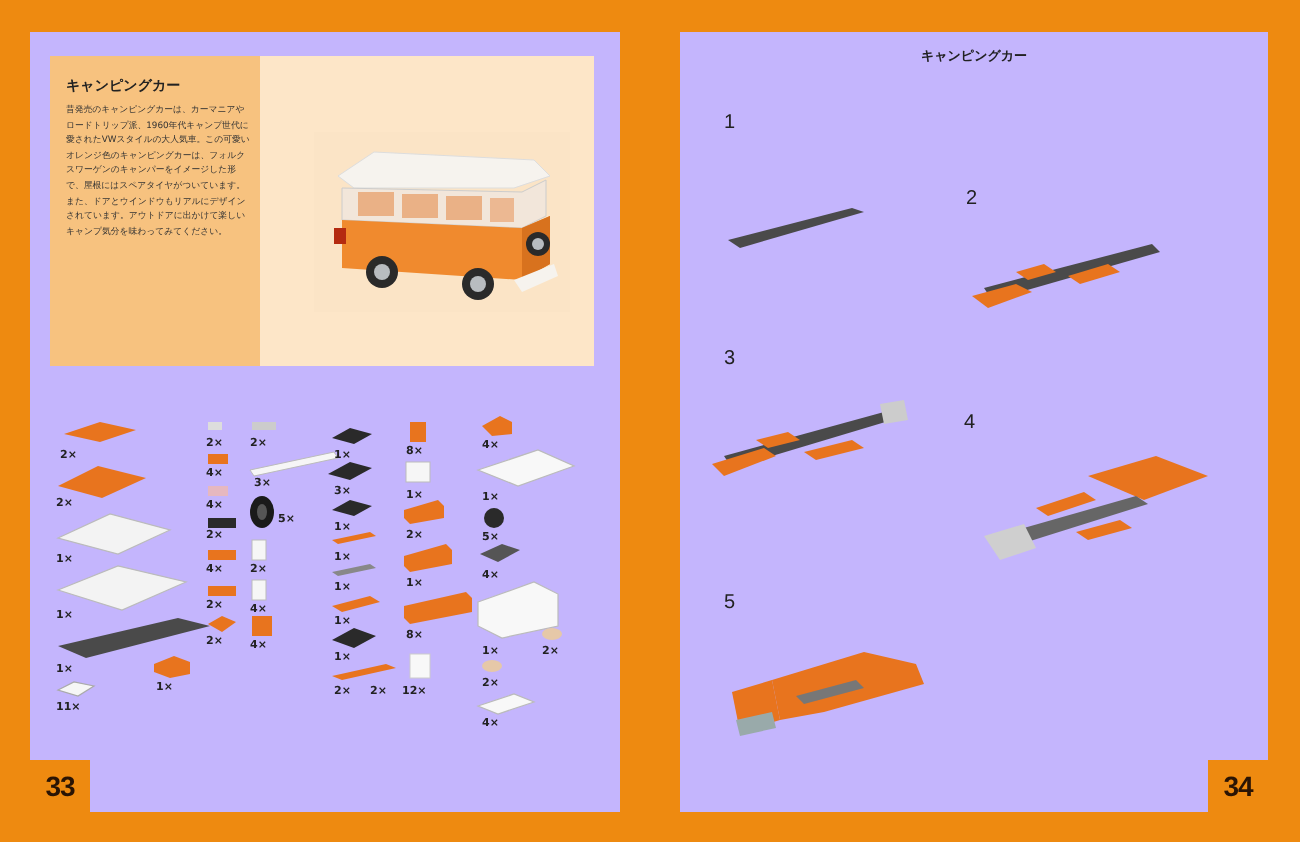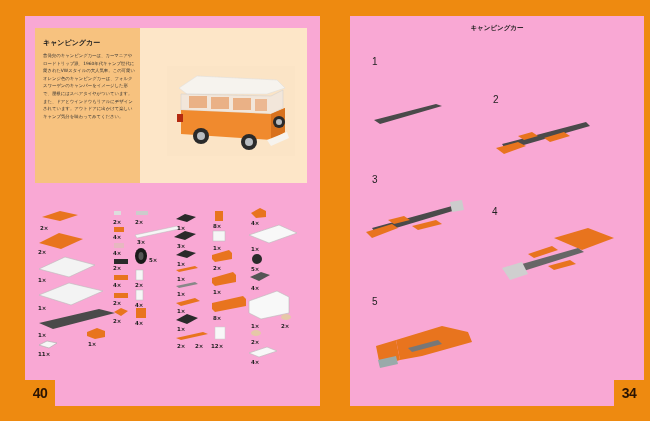--- a/index.html
+++ b/index.html
@@ -1,17 +1,17 @@
 <!DOCTYPE html>
 <html><head>
 <meta charset="utf-8">
 <style>
   html,body{margin:0;padding:0;}
   body{width:650px;height:421px;background:#ee8a10;position:relative;overflow:hidden;font-family:"DejaVu Sans",sans-serif;}
-  .page{position:absolute;background:#f9a8d4;margin-left:10px;}
+  .page{position:absolute;background:#c4b5fd;}
   #page-left{left:15px;top:16px;width:295px;height:390px;}
   #page-right{left:340px;top:16px;width:294px;height:390px;}
   .pgtab{position:absolute;background:#ee8a10;font-family:"Liberation Sans",sans-serif;font-weight:bold;font-size:14px;color:#2a1404;display:flex;align-items:center;justify-content:center;letter-spacing:-0.5px;}
   #tab-left{left:0;top:364px;width:30px;height:26px;}
   #tab-right{right:0;top:364px;width:30px;height:26px;}
   .hero{position:absolute;left:10px;top:12px;width:272px;height:155px;background:#fde6c8;}
   .hero-text{position:absolute;left:0;top:0;width:105px;height:155px;background:#f7c27f;}
   .hero-title{position:absolute;left:8px;top:10px;font-size:7px;font-weight:bold;color:#222;}
   .hero-body{position:absolute;left:8px;top:24px;width:92px;font-size:4.4px;line-height:7.6px;color:#333;}
   .van{position:absolute;left:132px;top:38px;}
@@ -229,21 +229,21 @@
     <svg class="part" style="left:224px;top:128px" width="14" height="8">
         <ellipse cx="7" cy="4" rx="5" ry="3" fill="#e6c8a8"></ellipse>
       </svg>
     <span class="qty" style="left:226px;top:138px">2×</span>
     <svg class="part" style="left:222px;top:144px" width="32" height="14">
         <polygon points="2,8 20,2 30,6 12,12" fill="#f8f8f8" stroke="#bbb" stroke-width="0.6"></polygon>
       </svg>
     <span class="qty" style="left:226px;top:158px">4×</span>
   </div>
 
-  <div class="pgtab" id="tab-left">40</div>
+  <div class="pgtab" id="tab-left">33</div>
 </div>
 
 <div class="page" id="page-right">
   <div class="rhead">キャンピングカー</div>
 
   <div class="step-num" style="left:22px;top:40px">1</div>
   <svg class="step-img" style="left:22px;top:84px" width="72" height="30">
     <polygon points="2,20 64,4 70,6 8,24" fill="#4a4a4a"></polygon>
   </svg>
 

